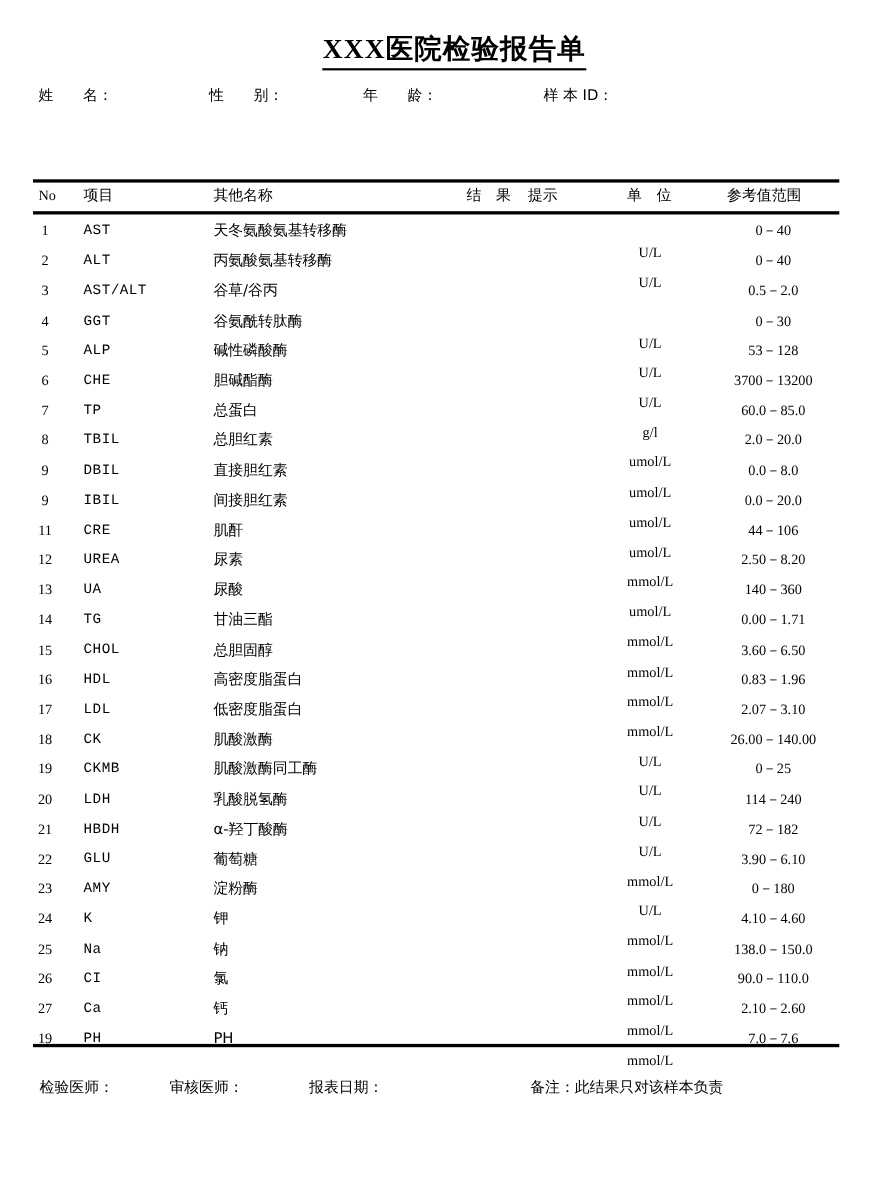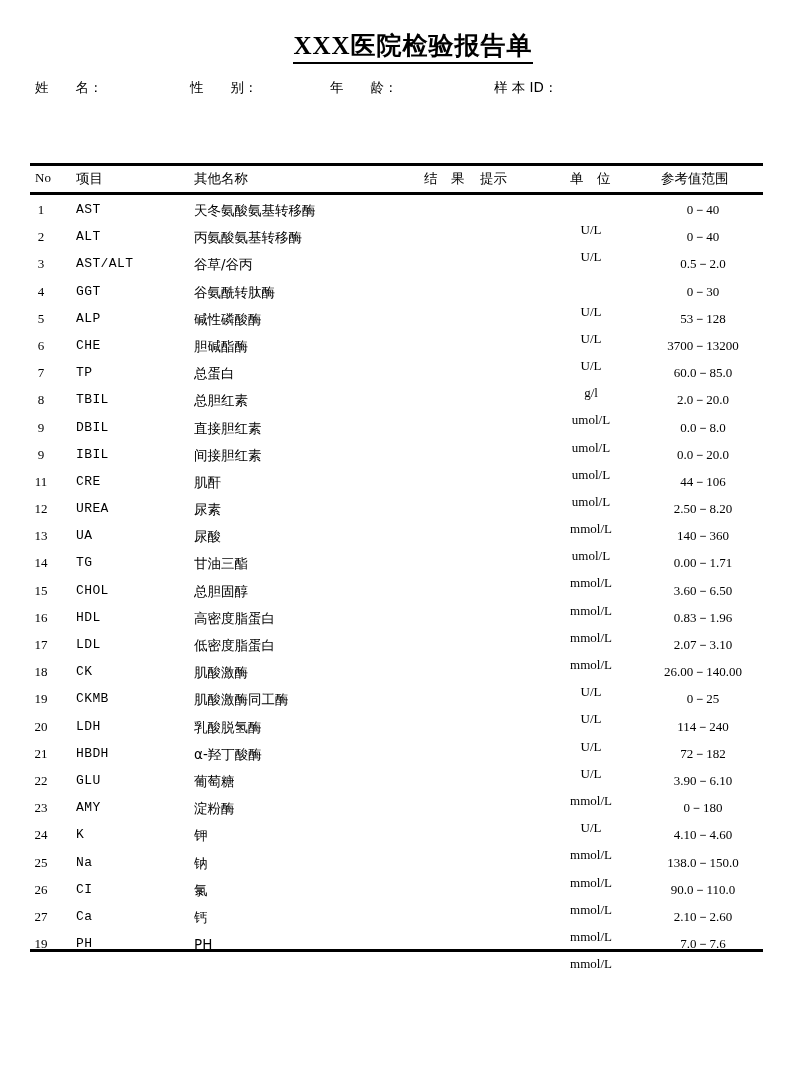--- a/index.html
+++ b/index.html
@@ -466,14 +466,20 @@
         <span class="cell c-no">19</span>
         <span class="cell c-item">PH</span>
         <span class="cell c-other">PH</span>
         <span class="cell c-result"></span>
         <span class="cell c-flag"></span>
         <span class="cell c-unit">mmol/L</span>
         <span class="cell c-ref">7.0－7.6</span>
       </div>
     </div>
 
+  <div class="footer">
+    <span class="foot-cell f1">检验医师：</span>
+    <span class="foot-cell f2">审核医师：</span>
+    <span class="foot-cell f3">报表日期：</span>
+    <span class="foot-cell f4">备注：此结果只对该样本负责</span>
+  </div>
 
 </div>
 
 </body></html>

